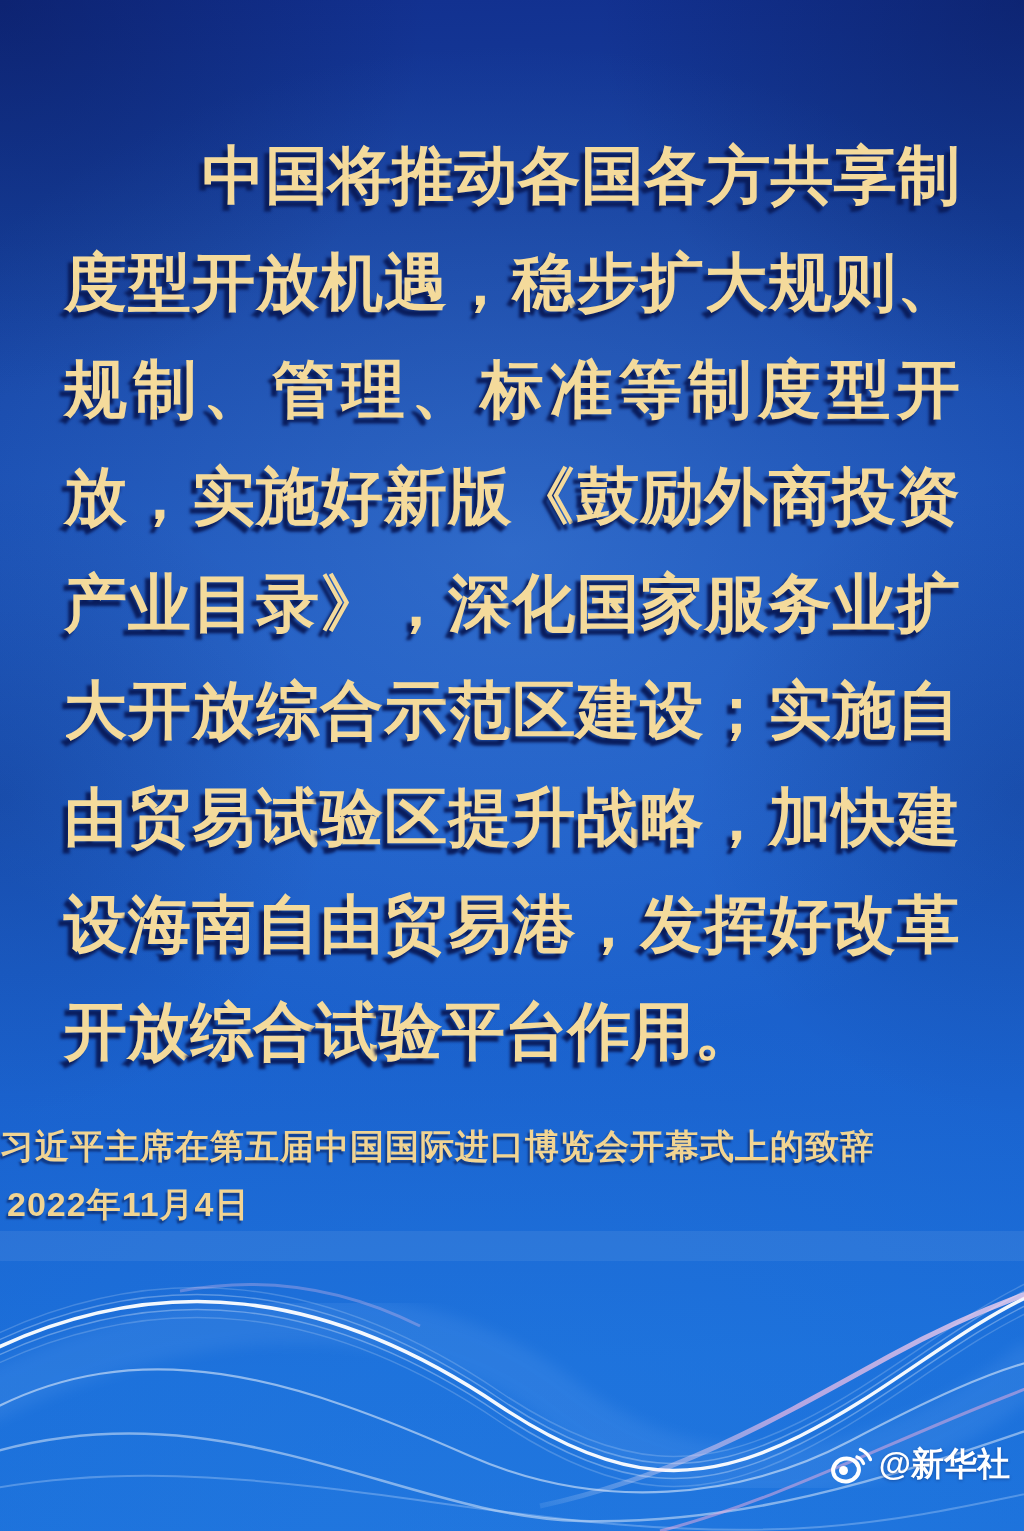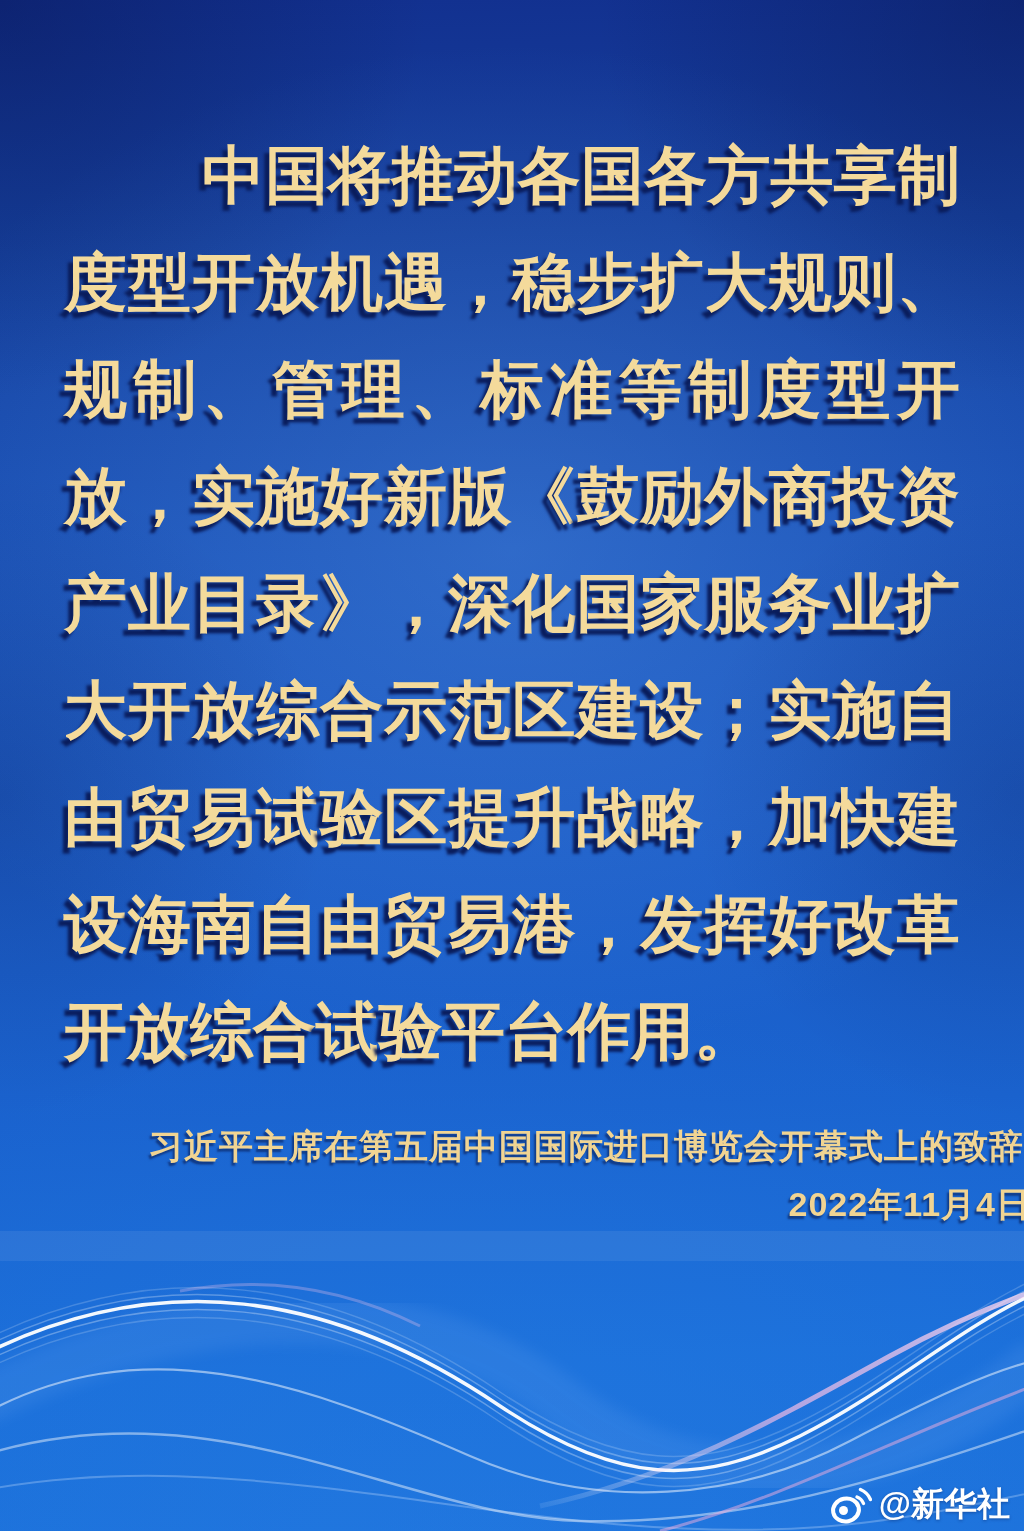--- a/index.html
+++ b/index.html
@@ -21,29 +21,29 @@
   }
   .quote{position:absolute;left:64px;top:122px;width:896px;}
   .line{
     display:flex;justify-content:space-between;align-items:center;height:107px;
     font-family:"DejaVu Serif","Liberation Serif",serif;font-weight:700;font-size:63px;
     color:var(--gold);text-shadow:-5px 6px 3px var(--shadow);white-space:nowrap;
   }
   .line.first{padding-left:138px;}
   .line.last{justify-content:flex-start;}
   .attribution,.date{
-    position:absolute;left:0;width:100%;text-align:right;font-weight:700;font-size:34px;
+    position:absolute;left:0;width:100%;text-align:left;font-weight:700;font-size:34px;
     color:var(--gold2);text-shadow:-2px 3px 2px rgba(7,20,70,.55);letter-spacing:1px;
   }
   .attribution{top:1124px;}
   .date{top:1182px;margin-left:7px;}
   .waves{position:absolute;left:0;top:1231px;width:1024px;height:300px;pointer-events:none;}
   .footer{position:absolute;left:0;top:1441px;width:100%;height:68px;display:flex;justify-content:center;align-items:center;gap:18px;}
   .publisher{font-size:34px;color:#fff;letter-spacing:2px;font-weight:500;text-shadow:0 1px 3px rgba(10,30,90,.45);}
-  .watermark{position:absolute;right:14px;top:1482px;display:flex;align-items:center;gap:7px;color:#fff;}
+  .watermark{position:absolute;right:14px;top:1442px;display:flex;align-items:center;gap:7px;color:#fff;}
   .handle{font-size:33px;font-weight:700;text-shadow:0 1px 3px rgba(10,30,90,.45);}
 </style>
 </head>
 <body style="--gold: #f4da9b; --gold2: #f1d492; --shadow: #0a1d5c; --bgtop: #12308f; --bgmid: #1c5cc6; --bgbottom: #1b70da; --wavepink: #f5bce6; --logored: #d6281f; --logoblue: #1a56c0; --white: #ffffff;">
 
 <div class="poster">
   <div class="vignette"></div>
 
   <div class="quote">
     <div class="line first">

